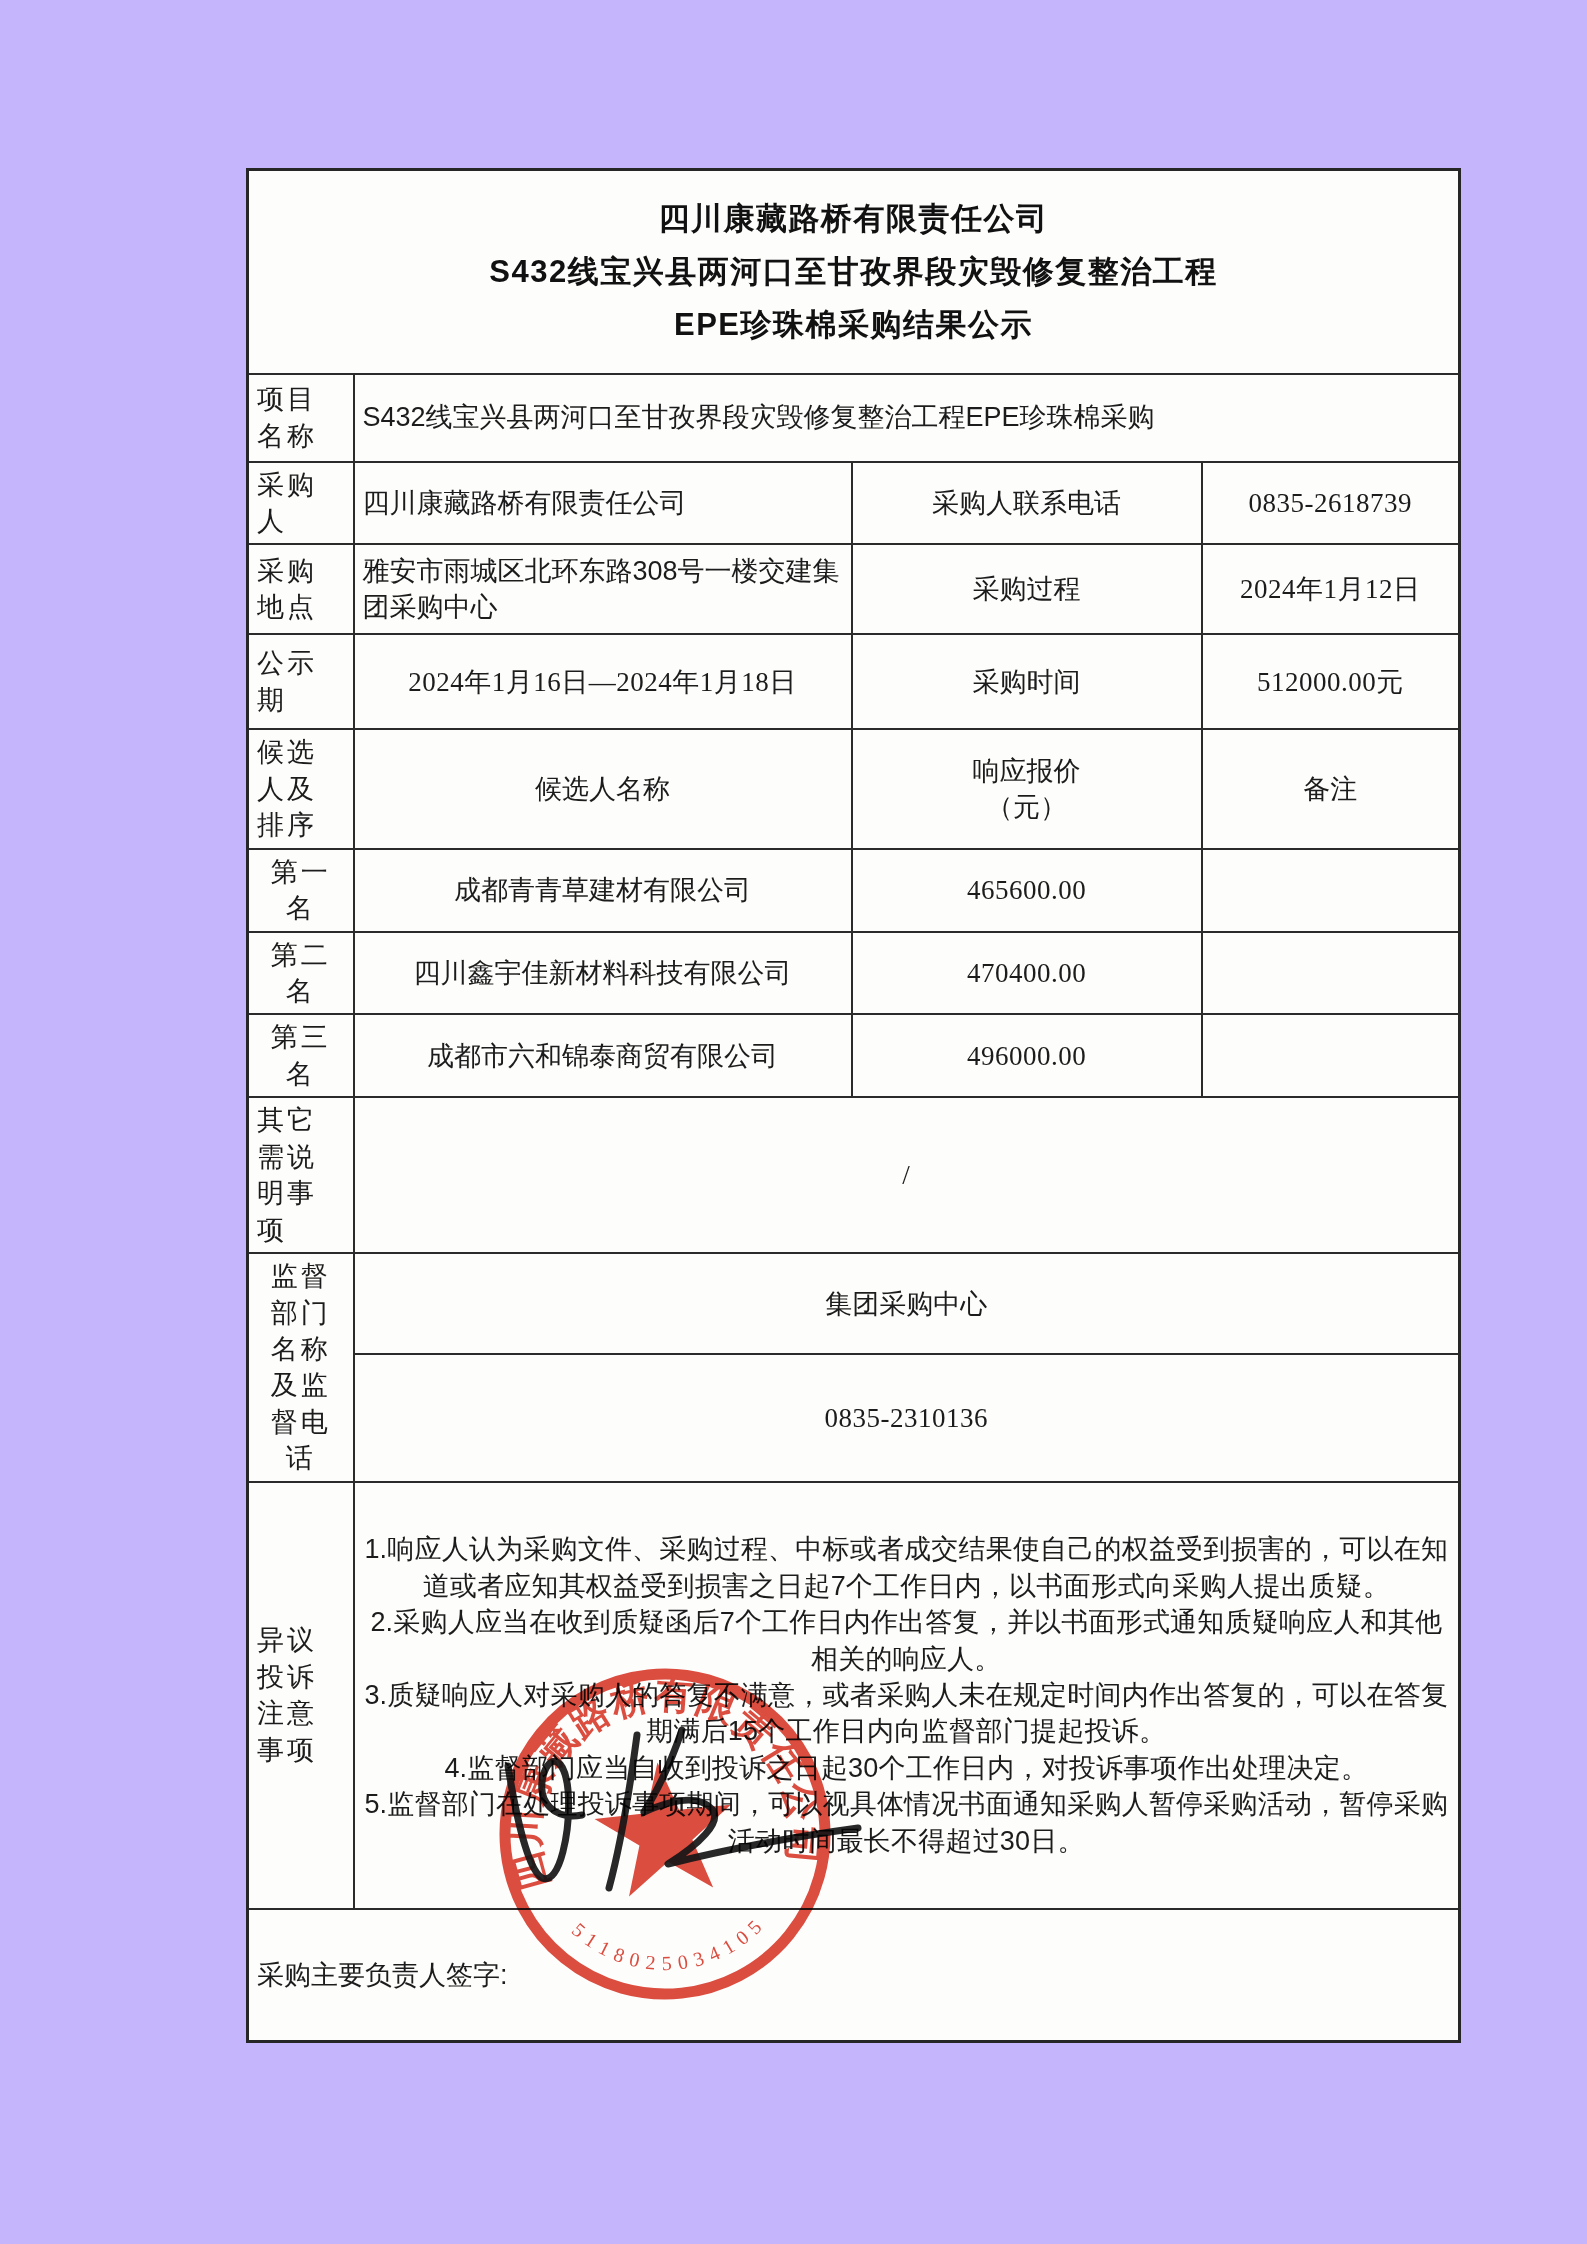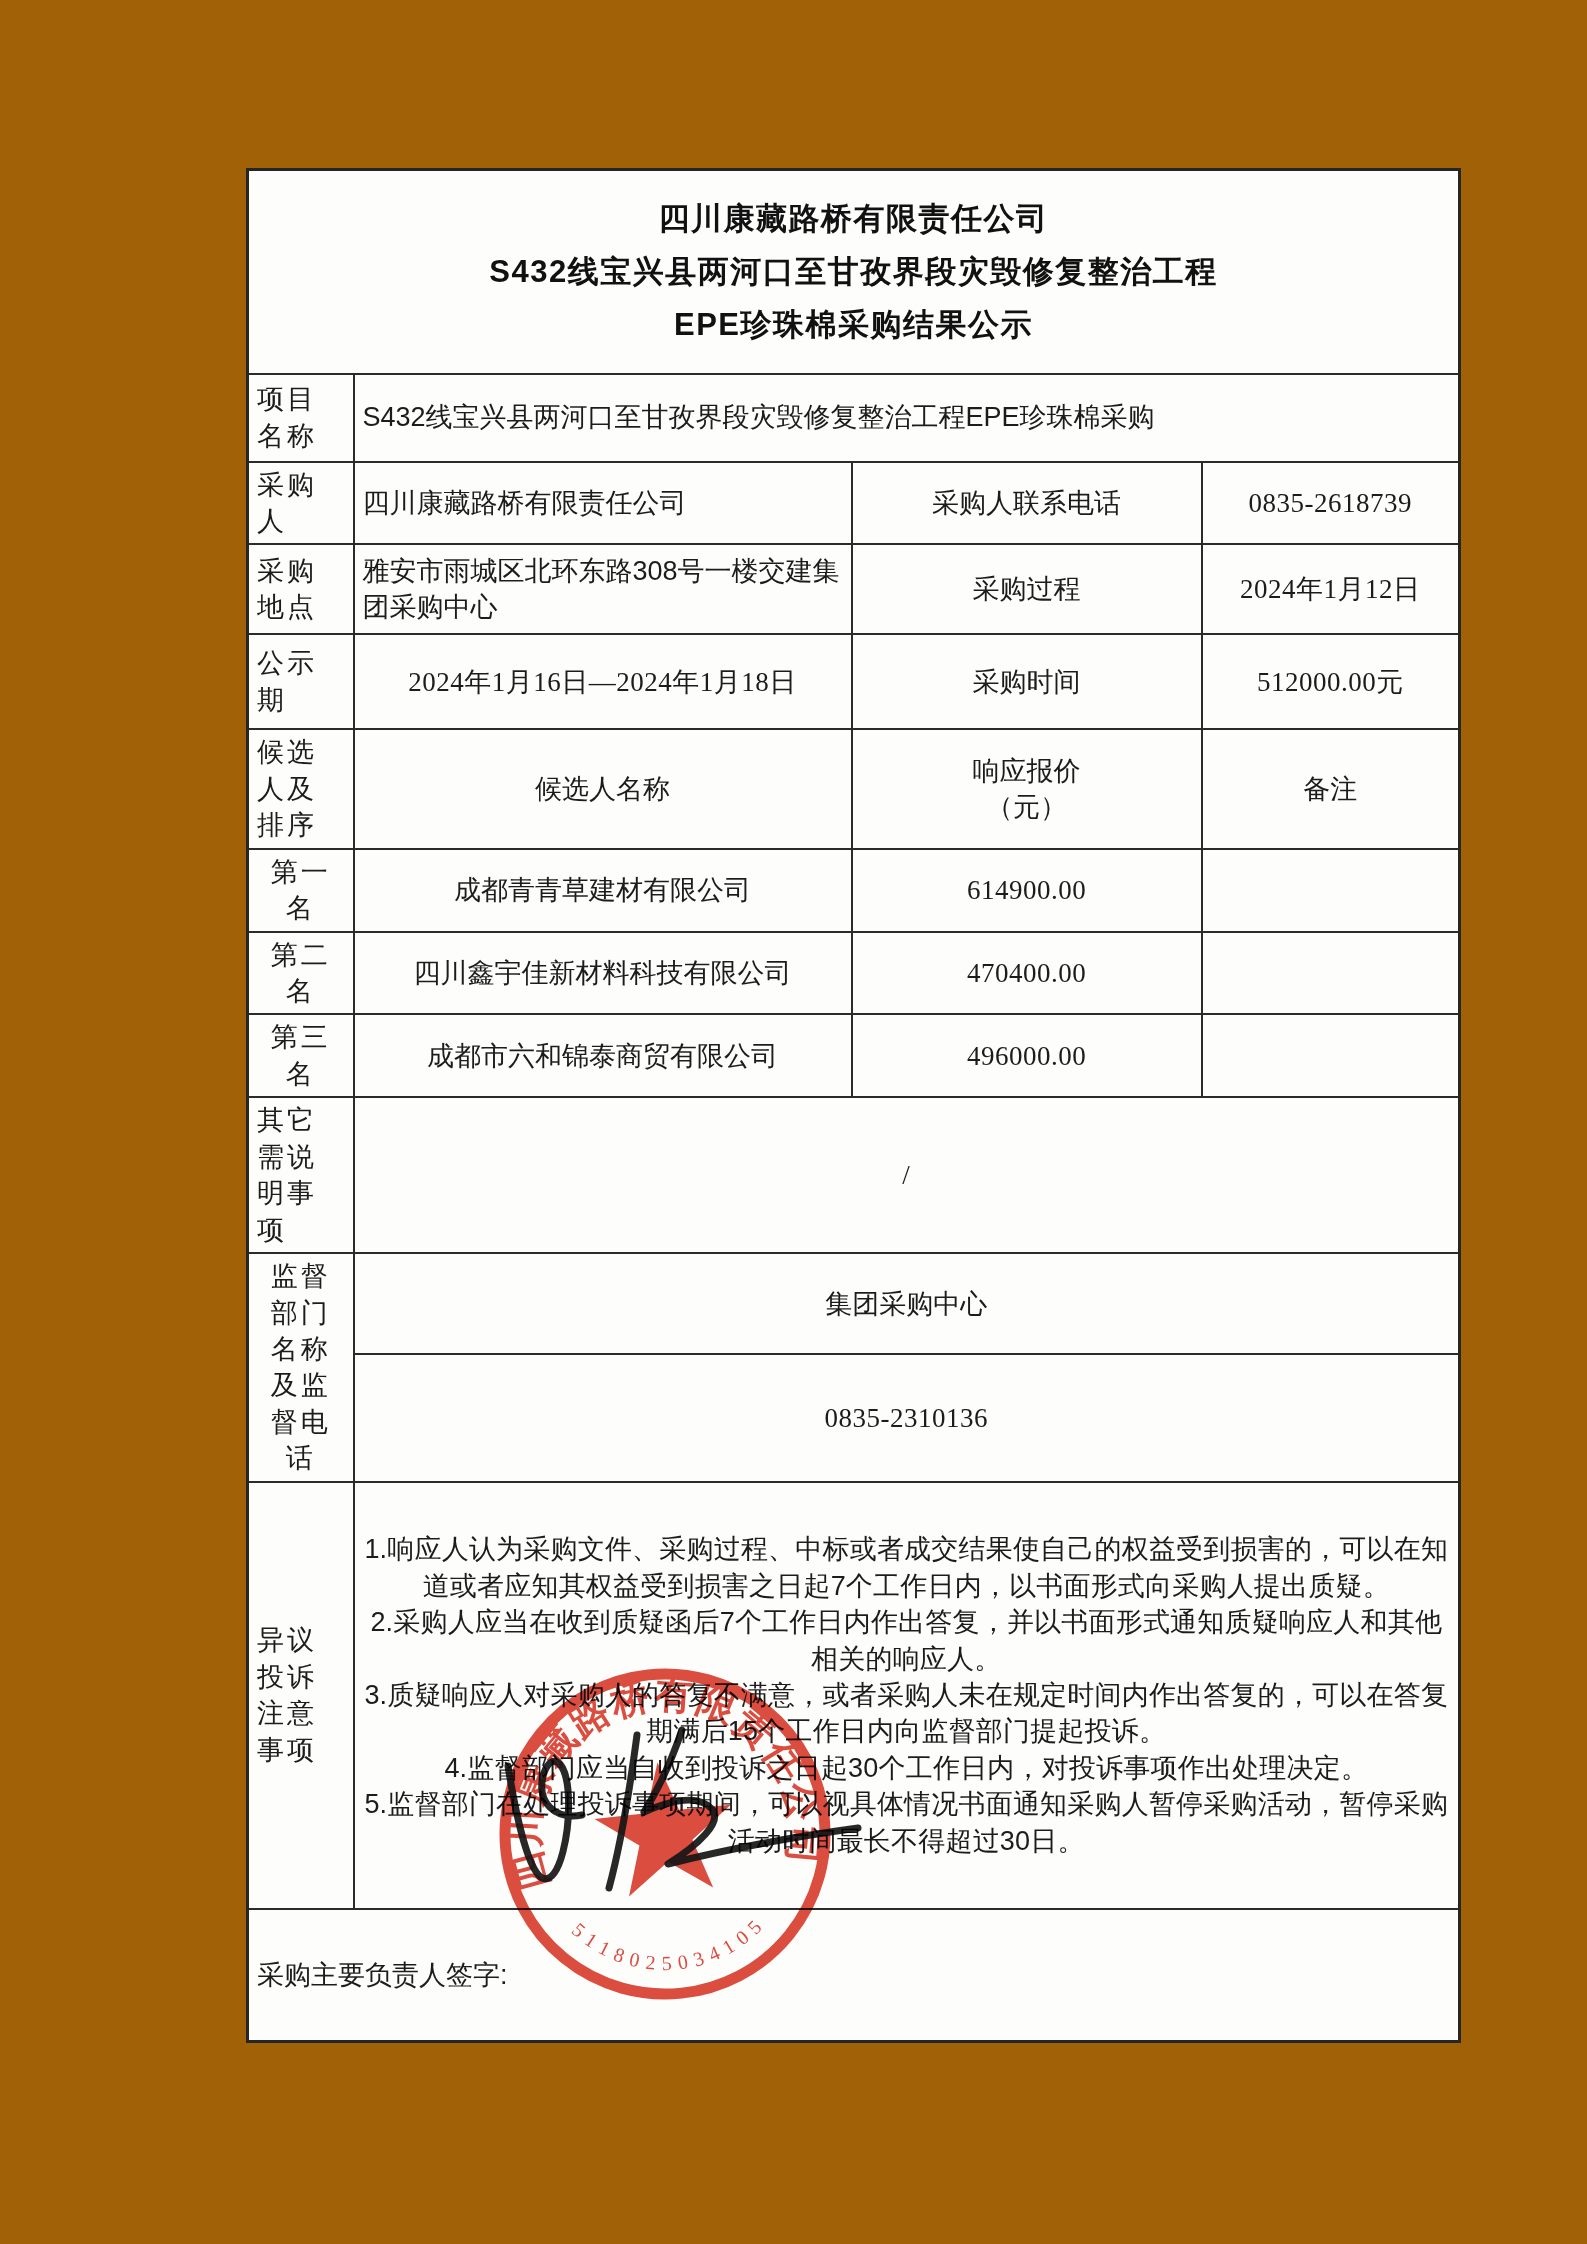--- a/index.html
+++ b/index.html
@@ -4,21 +4,21 @@
 <style>
   html,body{margin:0;padding:0;}
   body{
     width:1587px;height:2244px;
     background:#ffffff;
     font-family:"Liberation Sans","DejaVu Sans",sans-serif;
     color:#1c1c1c;
     position:relative;
     overflow:hidden;
   }
-  .sheet{position:absolute;left:0;top:0;width:1587px;height:2244px;background:#a16207;}
+  .sheet{position:absolute;left:0;top:0;width:1587px;height:2244px;background:#c4b5fd;}
   table.doc{
     position:absolute;left:246px;top:168px;
     width:1212px;border-collapse:collapse;table-layout:fixed;
     border:3px solid #262626;
     background:#fdfdfc;
   }
   table.doc td{
     border:2px solid #2b2b2b;
     vertical-align:middle;
     padding:4px 8px;
@@ -96,21 +96,21 @@
       <td class="lbl">候选人及排序</td>
       <td class="center">候选人名称</td>
       <td class="center pre">响应报价
 （元）</td>
       <td class="center">备注</td>
     </tr>
 
     <tr style="height:75px">
       <td class="lbl-center">第一名</td>
       <td class="center">成都青青草建材有限公司</td>
-      <td class="center num">614900.00</td>
+      <td class="center num">465600.00</td>
       <td class="center"></td>
     </tr>
 
     <tr style="height:75px">
       <td class="lbl-center">第二名</td>
       <td class="center">四川鑫宇佳新材料科技有限公司</td>
       <td class="center num">470400.00</td>
       <td class="center"></td>
     </tr>
 

